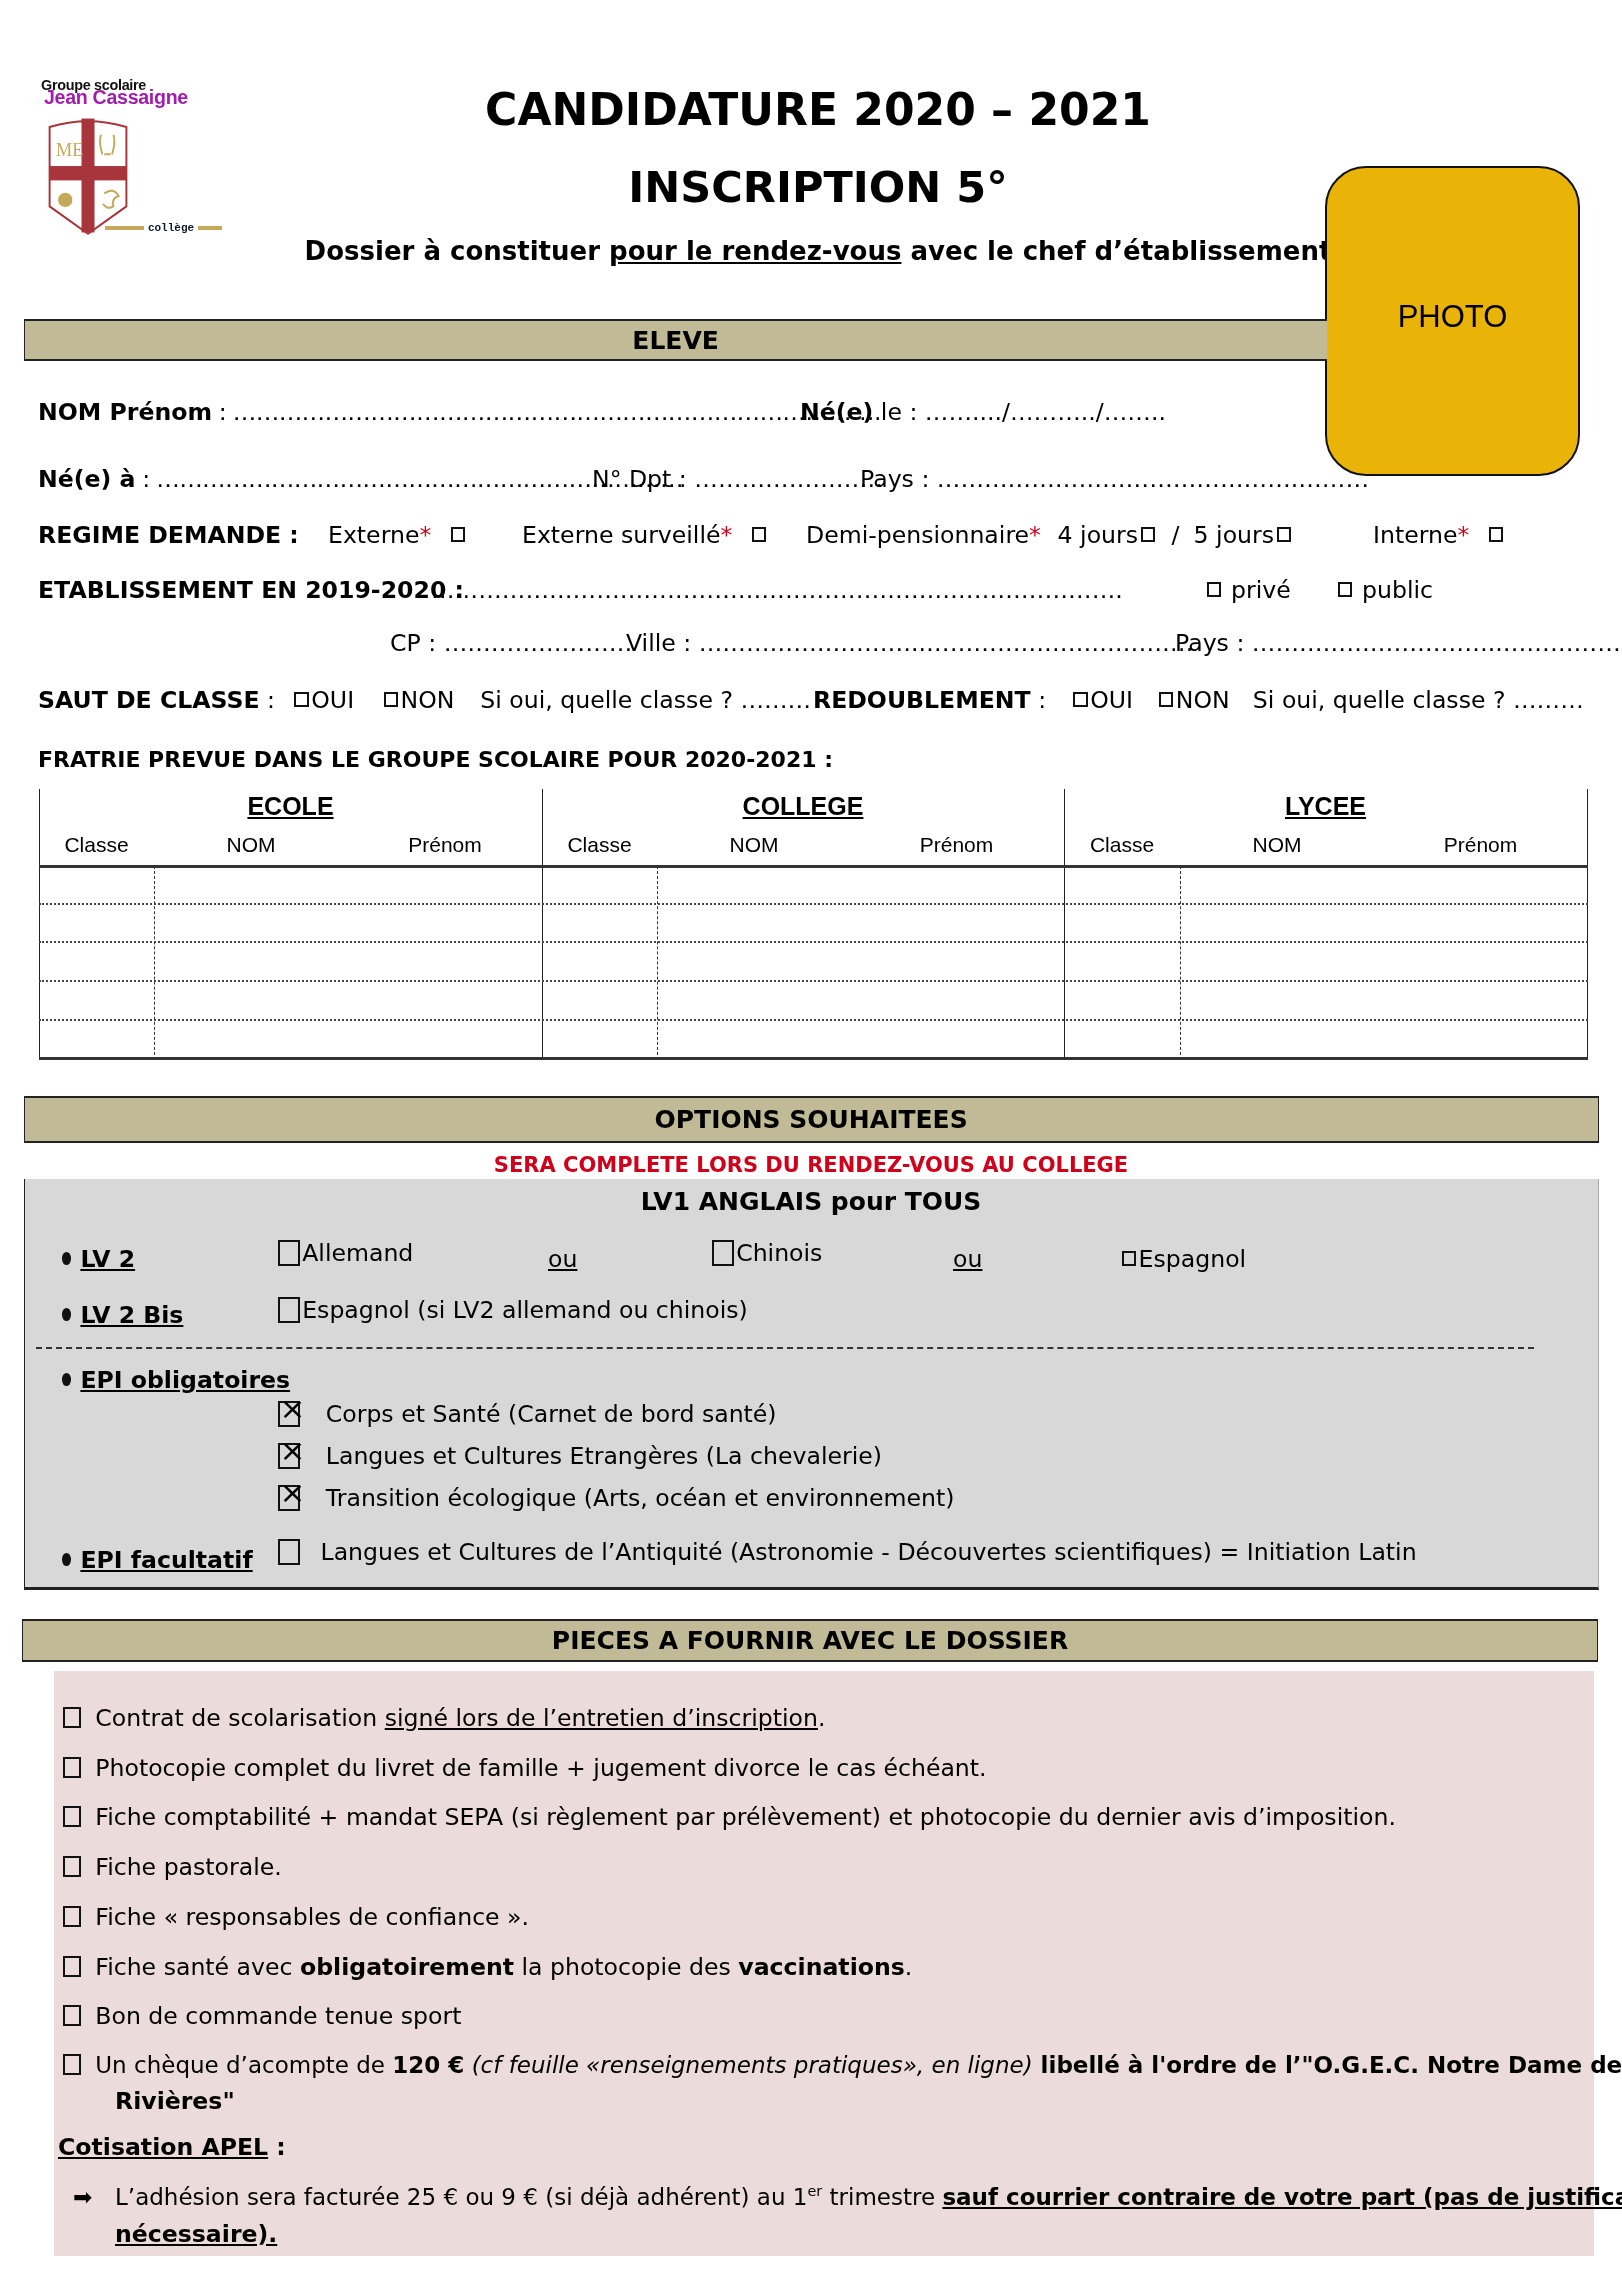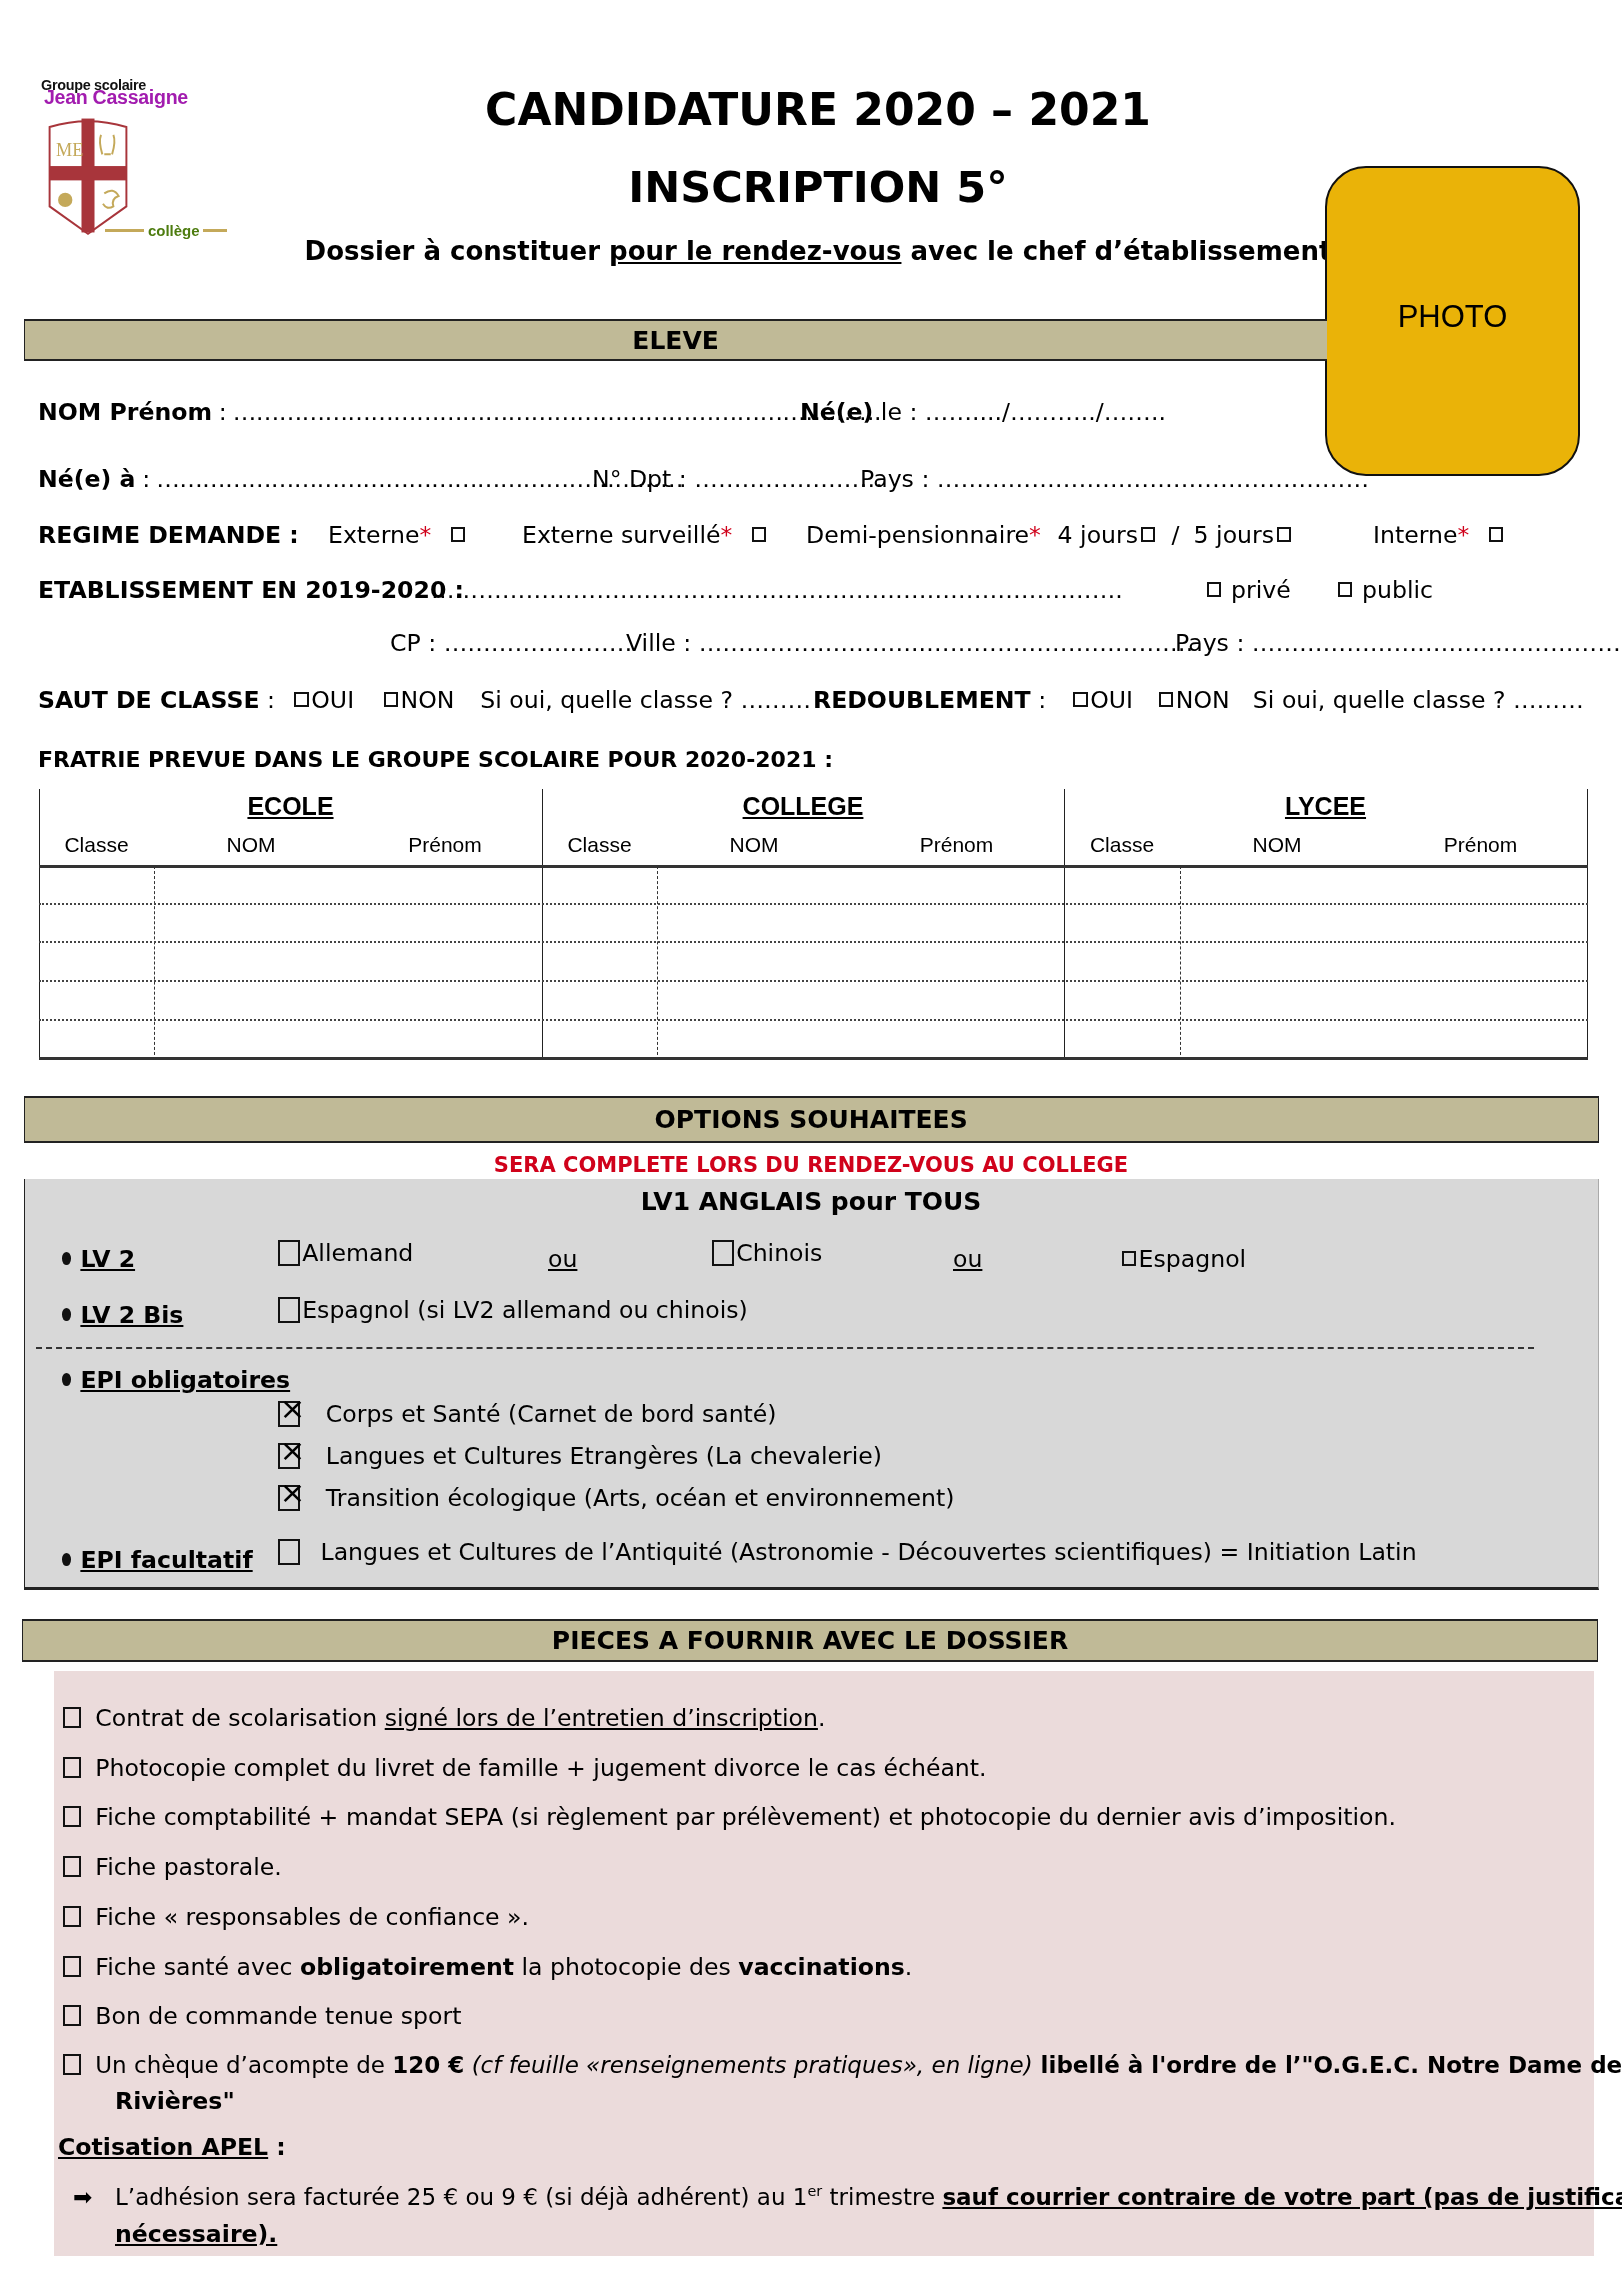--- a/index.html
+++ b/index.html
@@ -8,21 +8,21 @@
   .abs { position:absolute; }
 
   
   .logo { left:37px; top:65px; width:203px; height:177px; }
   .logo-line1 { left:41px; top:77px; font-size:14.4px; font-weight:bold; color:#111; letter-spacing:-0.3px; }
   .logo-line2 { left:44px; top:86px; font-size:19.6px; font-weight:bold; color:#a21caf; letter-spacing:-0.3px; }
   .crest { left:47px; top:115px; width:82px; height:121px; }
   .college-tag { left:105px; top:222px; display:flex; align-items:center; gap:3.9px; }
   .college-tag .bar { width:39px; height:3.3px; background:#c4a95a; }
   .college-tag .bar.short { width:23.6px; }
-  .college-tag span { color:#4d7c0f; font-size:15px; font-weight:bold; }
+  .college-tag span { color:#0f172a; font-size:11px; font-weight:bold;font-family:Liberation Mono, monospace; }
   .center-col { position:absolute; left:301px; width:1034px; text-align:center; }
   .u { text-decoration:underline; }
 
   
   .bar-sec { background:#c0ba97; border-top:2px solid #222; border-bottom:2.6px solid #222;
              border-left:1.3px solid #222; border-right:1.3px solid #222; box-sizing:border-box;
              display:flex; align-items:center; justify-content:center;
              font-weight:bold; font-family:"DejaVu Sans", sans-serif; font-size:25px; }
   .bar-eleve { left:23.6px; top:319px; width:1303px; height:42px; border-right:none; }
   .bar-options { left:23.6px; top:1096px; width:1575px; height:47px; }

